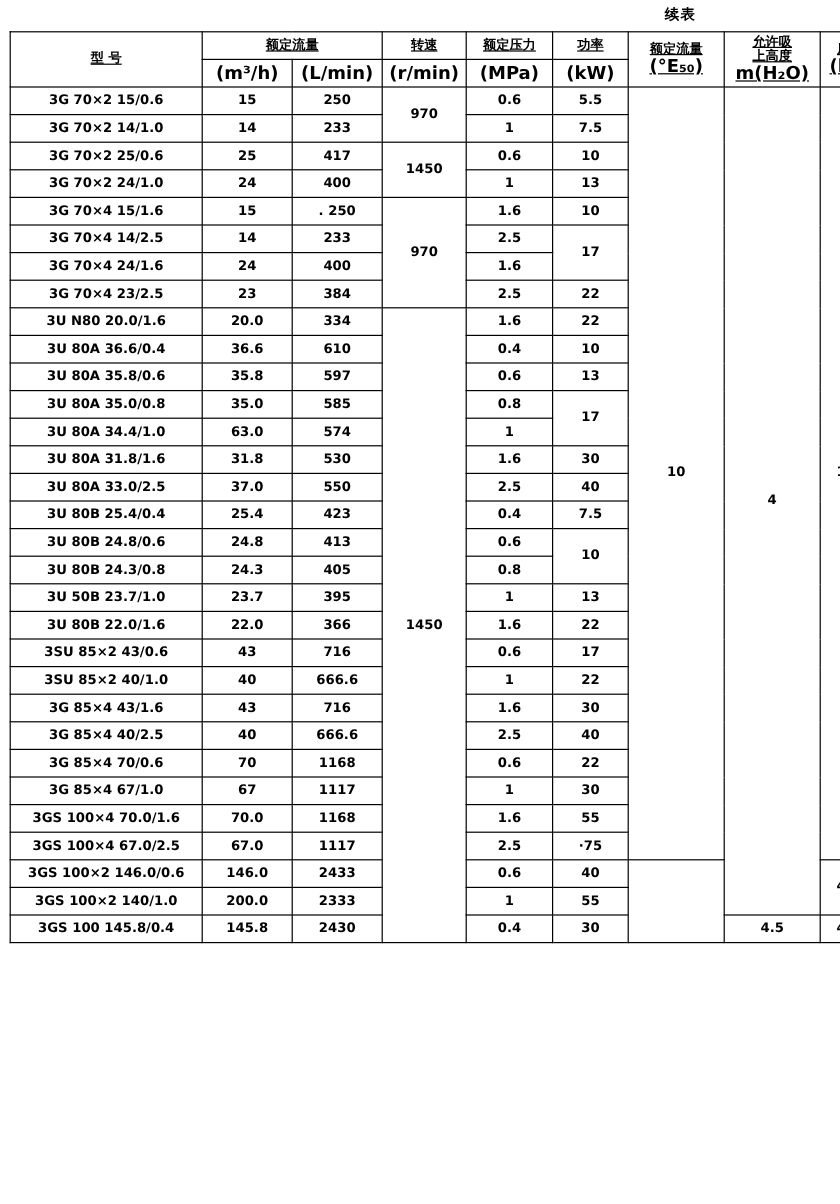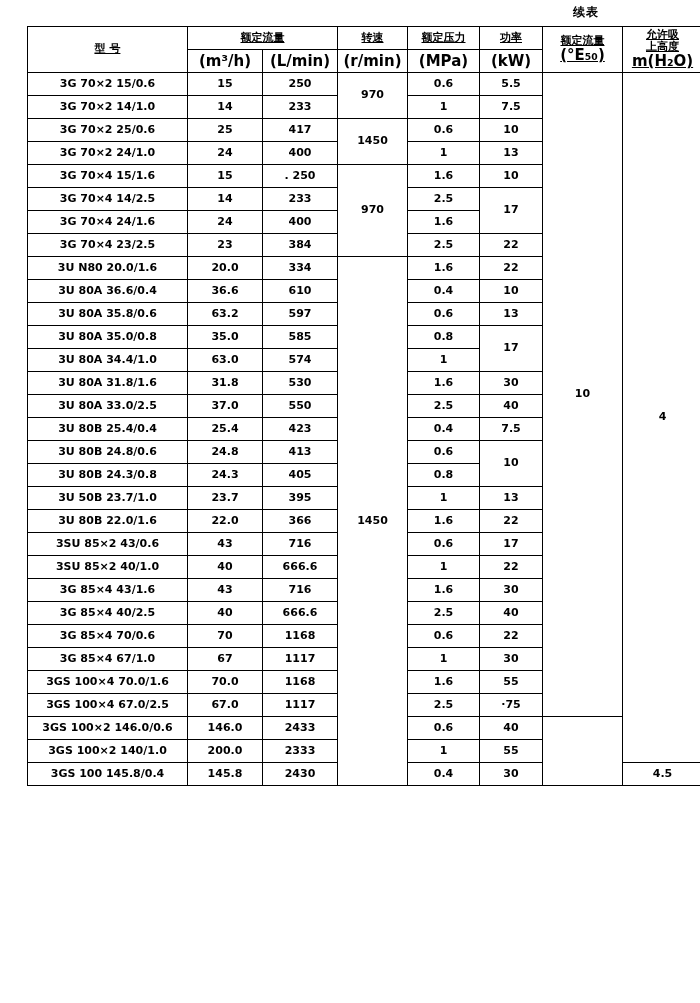--- a/index.html
+++ b/index.html
@@ -8,21 +8,20 @@
     font-family:"DejaVu Sans","Liberation Sans",sans-serif;
     color:#000;
     position:relative;
     overflow:hidden;
   }
   .page{
     position:relative;
     width:592px;height:1003px;
     box-sizing:border-box;
     padding:0 8px;
-    margin-left:19px;
   }
   .cont-note{
     position:absolute;
     top:4px;right:12px;
     font-size:12px;
     font-weight:bold;
     letter-spacing:1px;
   }
   table.main{
     position:absolute;
@@ -189,21 +188,21 @@
         </tr>
         <tr>
           <td class="model">3U   80A   36.6/0.4</td>
           <td>36.6</td>
           <td>610</td>
           <td>0.4</td>
           <td rowspan="1">10</td>
         </tr>
         <tr>
           <td class="model">3U   80A   35.8/0.6</td>
-          <td>63.2</td>
+          <td>35.8</td>
           <td>597</td>
           <td>0.6</td>
           <td rowspan="1">13</td>
         </tr>
         <tr>
           <td class="model">3U   80A   35.0/0.8</td>
           <td>35.0</td>
           <td>585</td>
           <td>0.8</td>
           <td rowspan="2">17</td>

